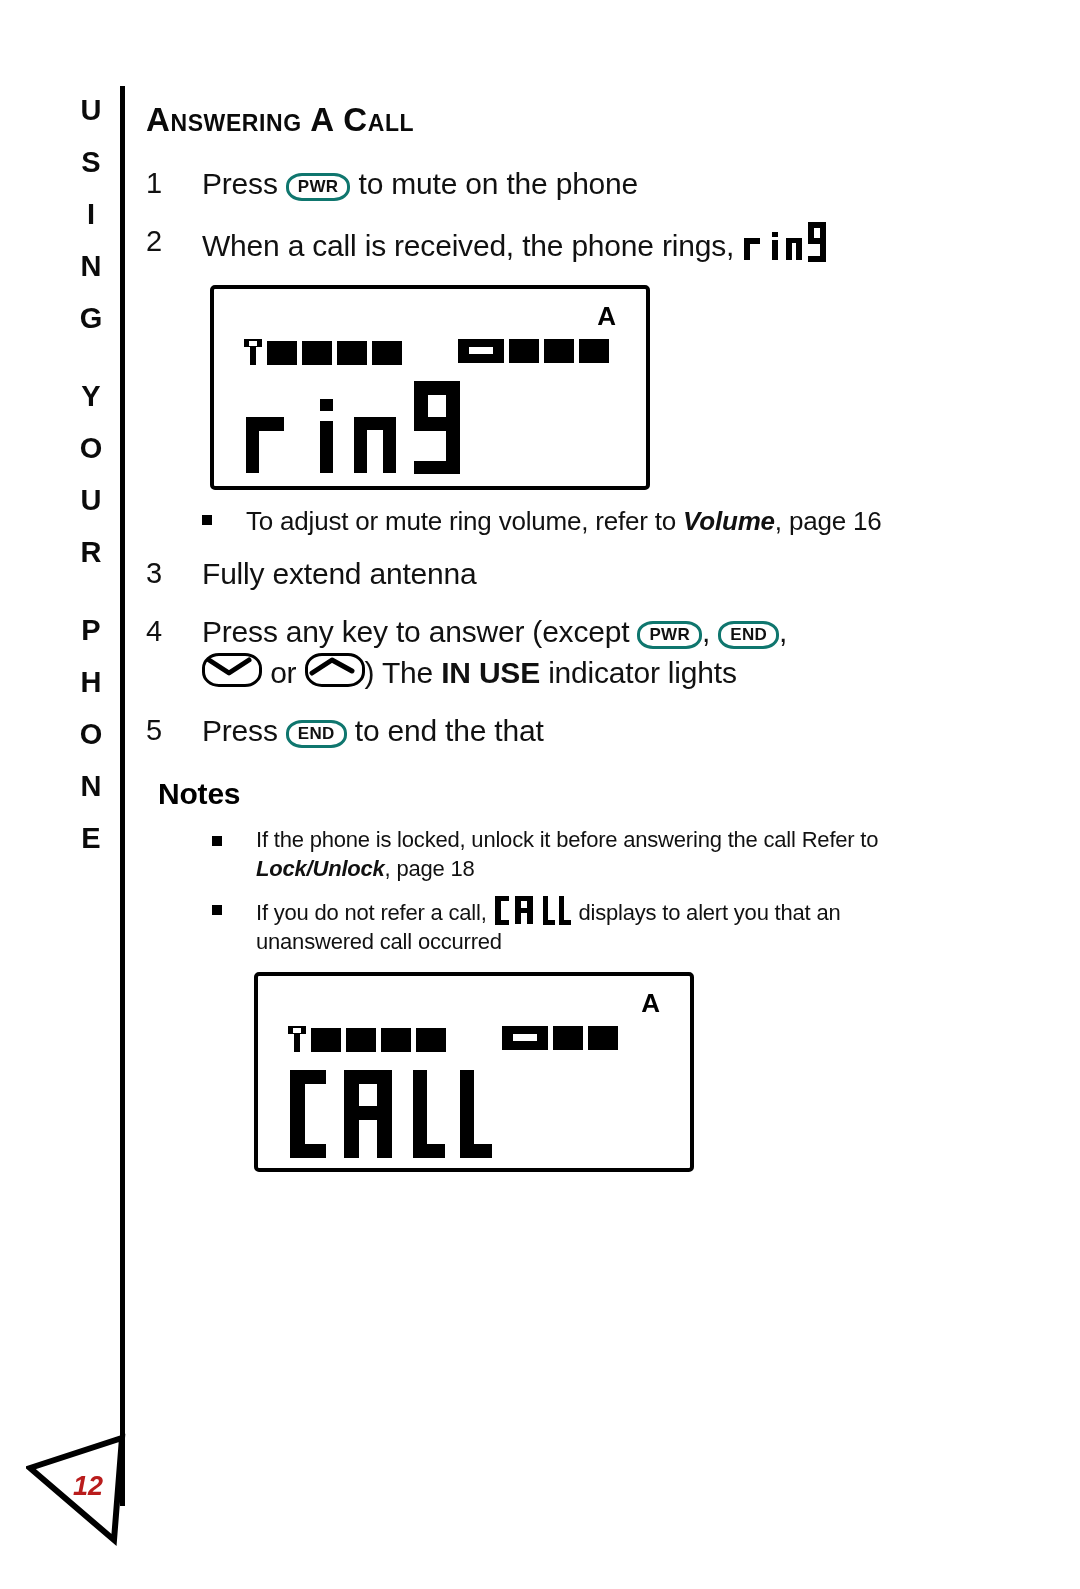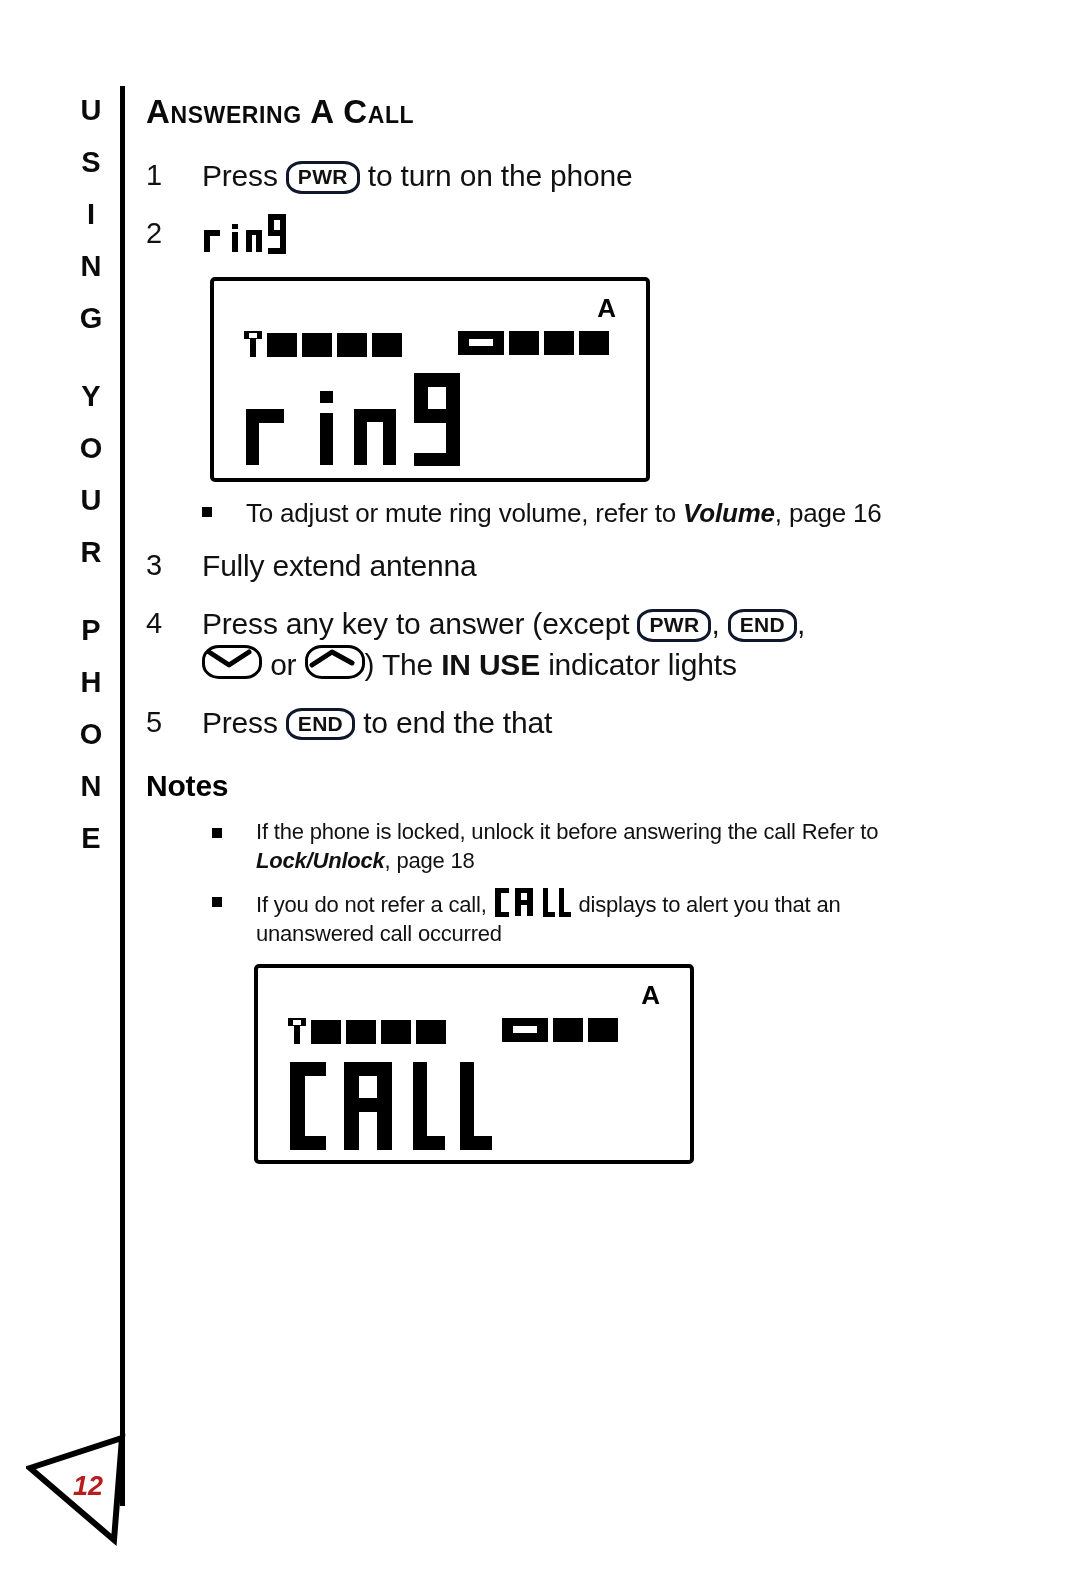--- a/index.html
+++ b/index.html
@@ -78,21 +78,21 @@
     left: 146px;
     top: 86px;
     width: 800px;
   }
 
   h1.heading {
     font-size: 33px;
     font-weight: bold;
     font-variant: small-caps;
     letter-spacing: 0.6px;
-    margin: 8px 0 26px 0;
+    margin: 16px 0 26px 0;
     line-height: 1.1;
     color: #0a0a0a;
   }
 
   
   .step {
     display: flex;
     align-items: flex-start;
     margin-bottom: 18px;
   }
@@ -107,24 +107,24 @@
     flex: 1 1 auto;
     font-size: 30px;
     line-height: 1.34;
     color: #111;
     letter-spacing: -0.2px;
   }
 
   
   .key {
     display: inline-block;
-    border: 3px solid #0f172a;
+    border: 3px solid #0f766e;
     border-radius: 16px/13px;
     padding: 1px 9px 2px 9px;
-    font-size: 21px;
+    font-size: 17px;
     font-weight: bold;
     line-height: 1.12;
     vertical-align: 2px;
     letter-spacing: 0.3px;
     white-space: nowrap;
   }
   .key-arrow {
     display: inline-block;
     border: 3px solid #000;
     border-radius: 17px/15px;
@@ -244,21 +244,21 @@
     font-weight: bold;
   }
   .lcd-main svg { display: block; }
 
   .seg-inline { display: inline-block; vertical-align: -6px; }
   .seg-inline svg { display: block; }
 
   .notes-head {
     font-size: 30px;
     font-weight: bold;
-    margin: 26px 0 14px 0;
+    margin: 26px 0 14px 12px;
     letter-spacing: -0.2px;
   }
 </style>
 </head>
 <body>
 
 <div class="page">
 
   <div class="side-tab">
     <div class="side-letter">U</div>
@@ -288,27 +288,28 @@
     <div class="page-num">12</div>
   </div>
 
   <div class="content">
 
     <h1 class="heading">Answering A Call</h1>
 
     <div class="step">
       <div class="step-num">1</div>
       <div class="step-body">
-        <span>Press </span><span class="key">PWR</span><span> to turn on the phone</span>
+        <span>Press </span><span class="key">PWR</span><span> to mute on the phone</span>
       </div>
     </div>
 
     <div class="step">
       <div class="step-num">2</div>
       <div class="step-body">
+        <span>When a call is received, the phone rings,</span>
         <span class="seg-inline">
           <svg width="86" height="40" viewBox="0 0 86 40" aria-hidden="true">
             <g fill="#000">
               <rect x="2" y="18" width="6" height="20"></rect>
               <rect x="2" y="16" width="16" height="6"></rect>
               <rect x="30" y="18" width="6" height="20"></rect>
               <rect x="30" y="10" width="6" height="5"></rect>
               <rect x="44" y="18" width="6" height="20"></rect>
               <rect x="44" y="16" width="16" height="5"></rect>
               <rect x="54" y="18" width="6" height="20"></rect>

